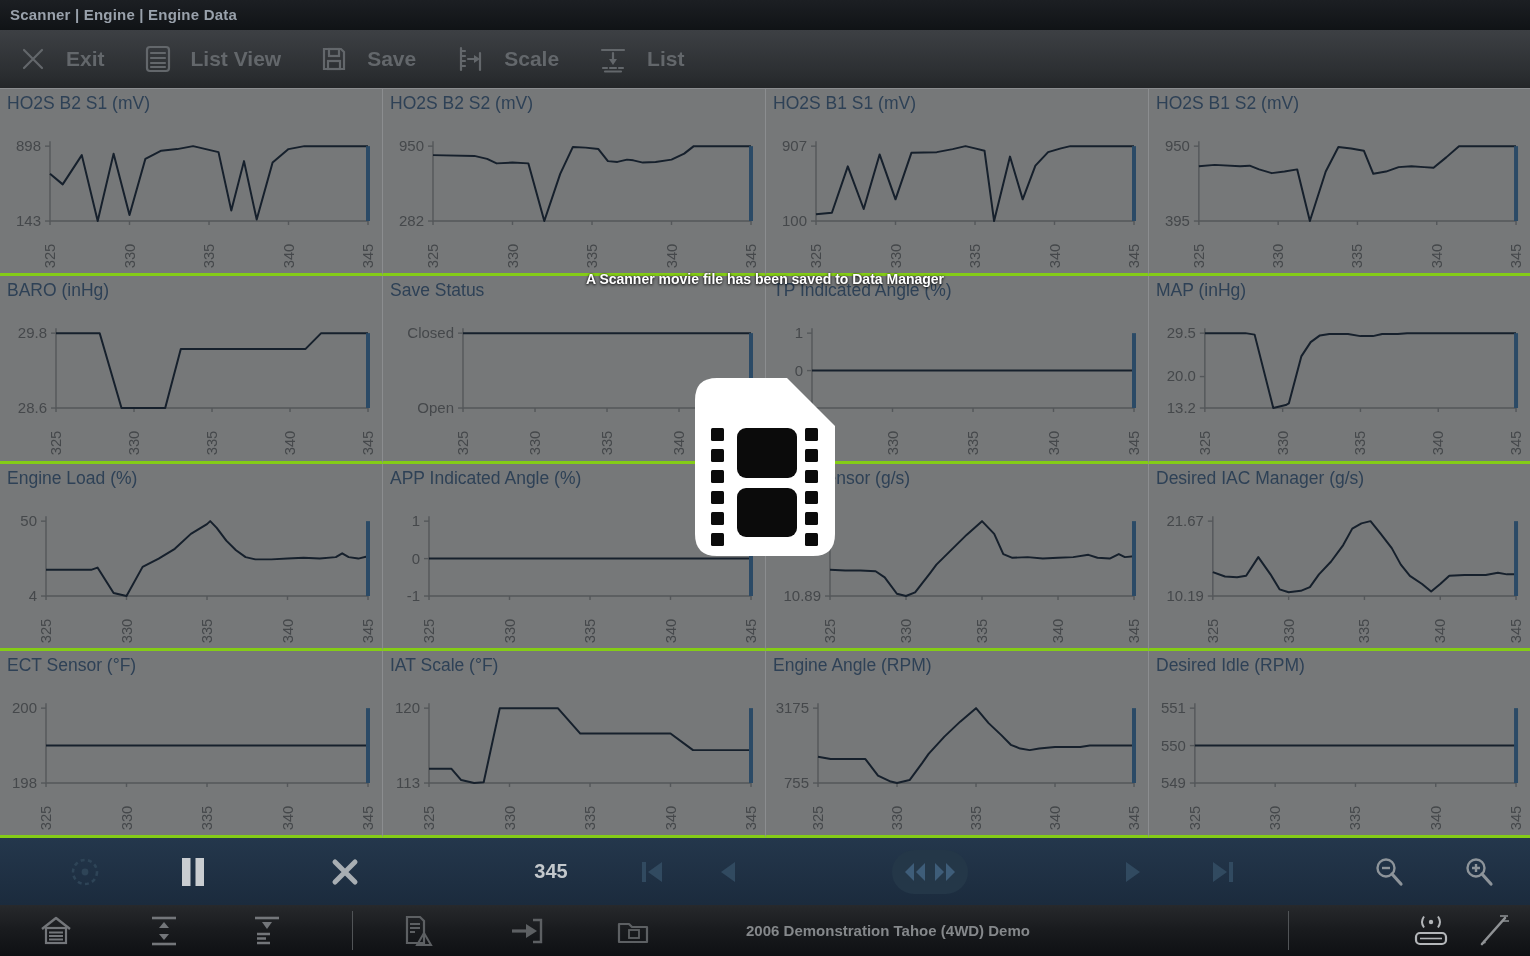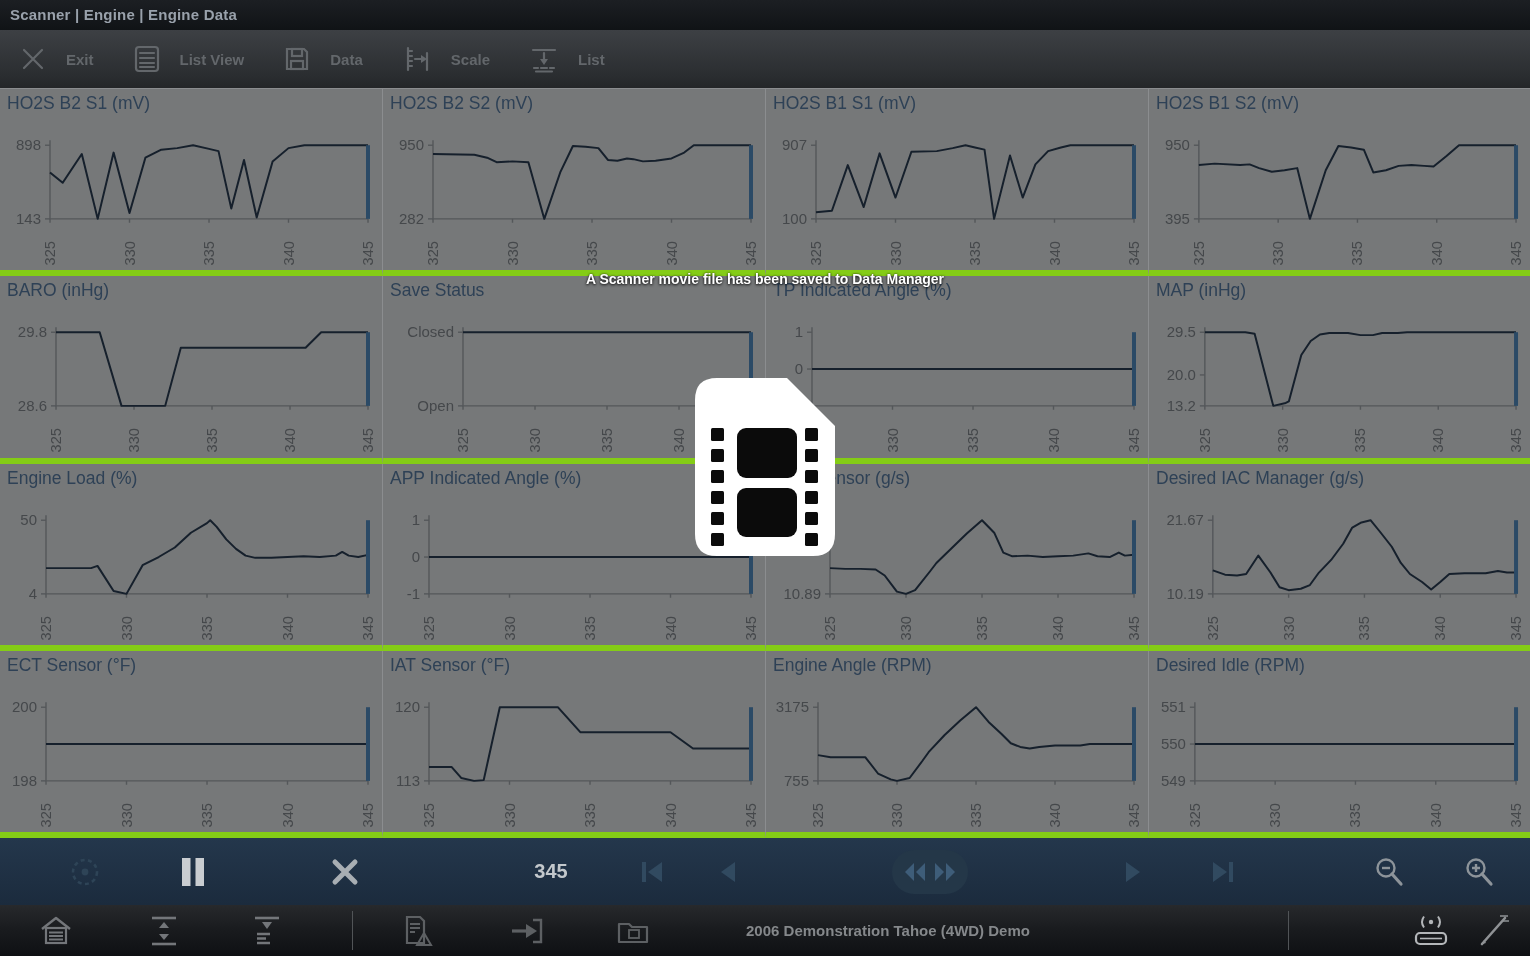--- a/index.html
+++ b/index.html
@@ -9,28 +9,28 @@
   .titlebar{position:absolute;left:0;top:0;width:100%;height:30px;
             background:linear-gradient(#1c1f23,#101316);}
   .titlebar span{position:absolute;left:10px;top:6px;font-size:15px;font-weight:bold;
             color:#99a1ab;letter-spacing:.2px;}
   
   .toolbar{position:absolute;left:0;top:30px;width:100%;height:58px;
            background:linear-gradient(#3d4044,#2a2d30 80%,#242628);
            display:flex;align-items:center;padding-left:20px;box-sizing:border-box;}
   .tb-item{display:flex;align-items:center;margin-right:40px;cursor:default;}
   .tb-ic{margin-right:20px;}
-  .tb-label{font-size:15px;font-weight:bold;color:#63676b;}
+  .tb-label{font-size:21px;font-weight:bold;color:#63676b;}
   .tb-stroke{stroke:#63676b;fill:none;stroke-width:2.2;stroke-linecap:round;}
   .tb-fill{fill:#63676b;}
   
   #grid{position:absolute;left:0;top:88px;width:1530px;height:750px;
         display:grid;grid-template-columns:383px 383px 383px 381px;
         grid-template-rows:repeat(4,1fr);border-top:1px solid #8b8d8f;box-sizing:border-box;}
-  .chart-cell{position:relative;border-right:1px solid #8b8d8f;border-bottom:6px solid #84cc16;
+  .chart-cell{position:relative;border-right:1px solid #8b8d8f;border-bottom:3px solid #84cc16;
         box-sizing:border-box;overflow:hidden;}
   .chart-cell:nth-child(4n){border-right:none;}
   .chart-title{position:absolute;left:7px;top:4px;font-size:17.5px;color:#2e4156;}
   .chart-cell svg{position:absolute;left:0;top:0;width:100%;height:100%;}
   .ylab,.xlab{font-size:15px;fill:#45484b;font-family:"Liberation Sans",sans-serif;}
   
   .playbar{position:absolute;left:0;top:838px;width:100%;height:67px;
            background:linear-gradient(#24374c,#1b2b3d);}
   .playbar .pb{position:absolute;top:0;height:67px;display:flex;align-items:center;justify-content:center;}
   .frame-counter{font-size:20px;font-weight:bold;color:#c3c8cc;text-align:center;}
@@ -70,21 +70,21 @@
         <path class="tb-stroke" d="M6 8 H20 M6 13 H20 M6 18 H20 M6 22 H20"></path>
       </svg>
       <span class="tb-label">List View</span>
     </div>
     <div class="tb-item">
       <svg class="tb-ic" width="26" height="26">
         <path class="tb-stroke" d="M3 3 H20 L23 6 V23 H3 Z"></path>
         <rect class="tb-stroke" x="8" y="3" width="10" height="7"></rect>
         <rect class="tb-stroke" x="7" y="15" width="12" height="8"></rect>
       </svg>
-      <span class="tb-label">Data</span>
+      <span class="tb-label">Save</span>
     </div>
     <div class="tb-item">
       <svg class="tb-ic" width="28" height="28">
         <path class="tb-stroke" d="M5 3 V25 M5 6 H9 M5 11 H9 M5 16 H9 M5 21 H9"></path>
         <path class="tb-stroke" d="M12 14 H19"></path>
         <path class="tb-fill" d="M18 10 L24 14 L18 18 Z"></path>
         <path class="tb-stroke" d="M24 8 V25"></path>
       </svg>
       <span class="tb-label">Scale</span>
     </div>
@@ -385,21 +385,21 @@
           <text transform="translate(212 182) rotate(-90)" class="xlab">335</text>
           <line x1="287.5" y1="134" x2="287.5" y2="138" stroke="#54575a" stroke-width="1.4"></line>
           <text transform="translate(292.5 182) rotate(-90)" class="xlab">340</text>
           <line x1="368" y1="134" x2="368" y2="138" stroke="#54575a" stroke-width="1.4"></line>
           <text transform="translate(373 182) rotate(-90)" class="xlab">345</text>
           <polyline points="46.0,96.0 368.0,96.0" fill="none" stroke="#16202c" stroke-width="2" stroke-linejoin="round"></polyline>
           <line x1="368" y1="58" x2="368" y2="134" stroke="#2b4a66" stroke-width="4"></line>
         </svg>
       </div>
       <div class="chart-cell">
-        <div class="chart-title">IAT Sensor (°F)</div>
+        <div class="chart-title">IAT Scale (°F)</div>
         <svg viewBox="0 0 382 187" preserveAspectRatio="none">
           <path d="M46 53 L46 134 L368 134" fill="none" stroke="#54575a" stroke-width="1.4"></path>
           <line x1="41" y1="58" x2="46" y2="58" stroke="#54575a" stroke-width="1.4"></line>
           <text x="37" y="63" text-anchor="end" class="ylab">120</text>
           <line x1="41" y1="134" x2="46" y2="134" stroke="#54575a" stroke-width="1.4"></line>
           <text x="37" y="139" text-anchor="end" class="ylab">113</text>
           <line x1="46" y1="134" x2="46" y2="138" stroke="#54575a" stroke-width="1.4"></line>
           <text transform="translate(51 182) rotate(-90)" class="xlab">325</text>
           <line x1="126.5" y1="134" x2="126.5" y2="138" stroke="#54575a" stroke-width="1.4"></line>
           <text transform="translate(131.5 182) rotate(-90)" class="xlab">330</text>

